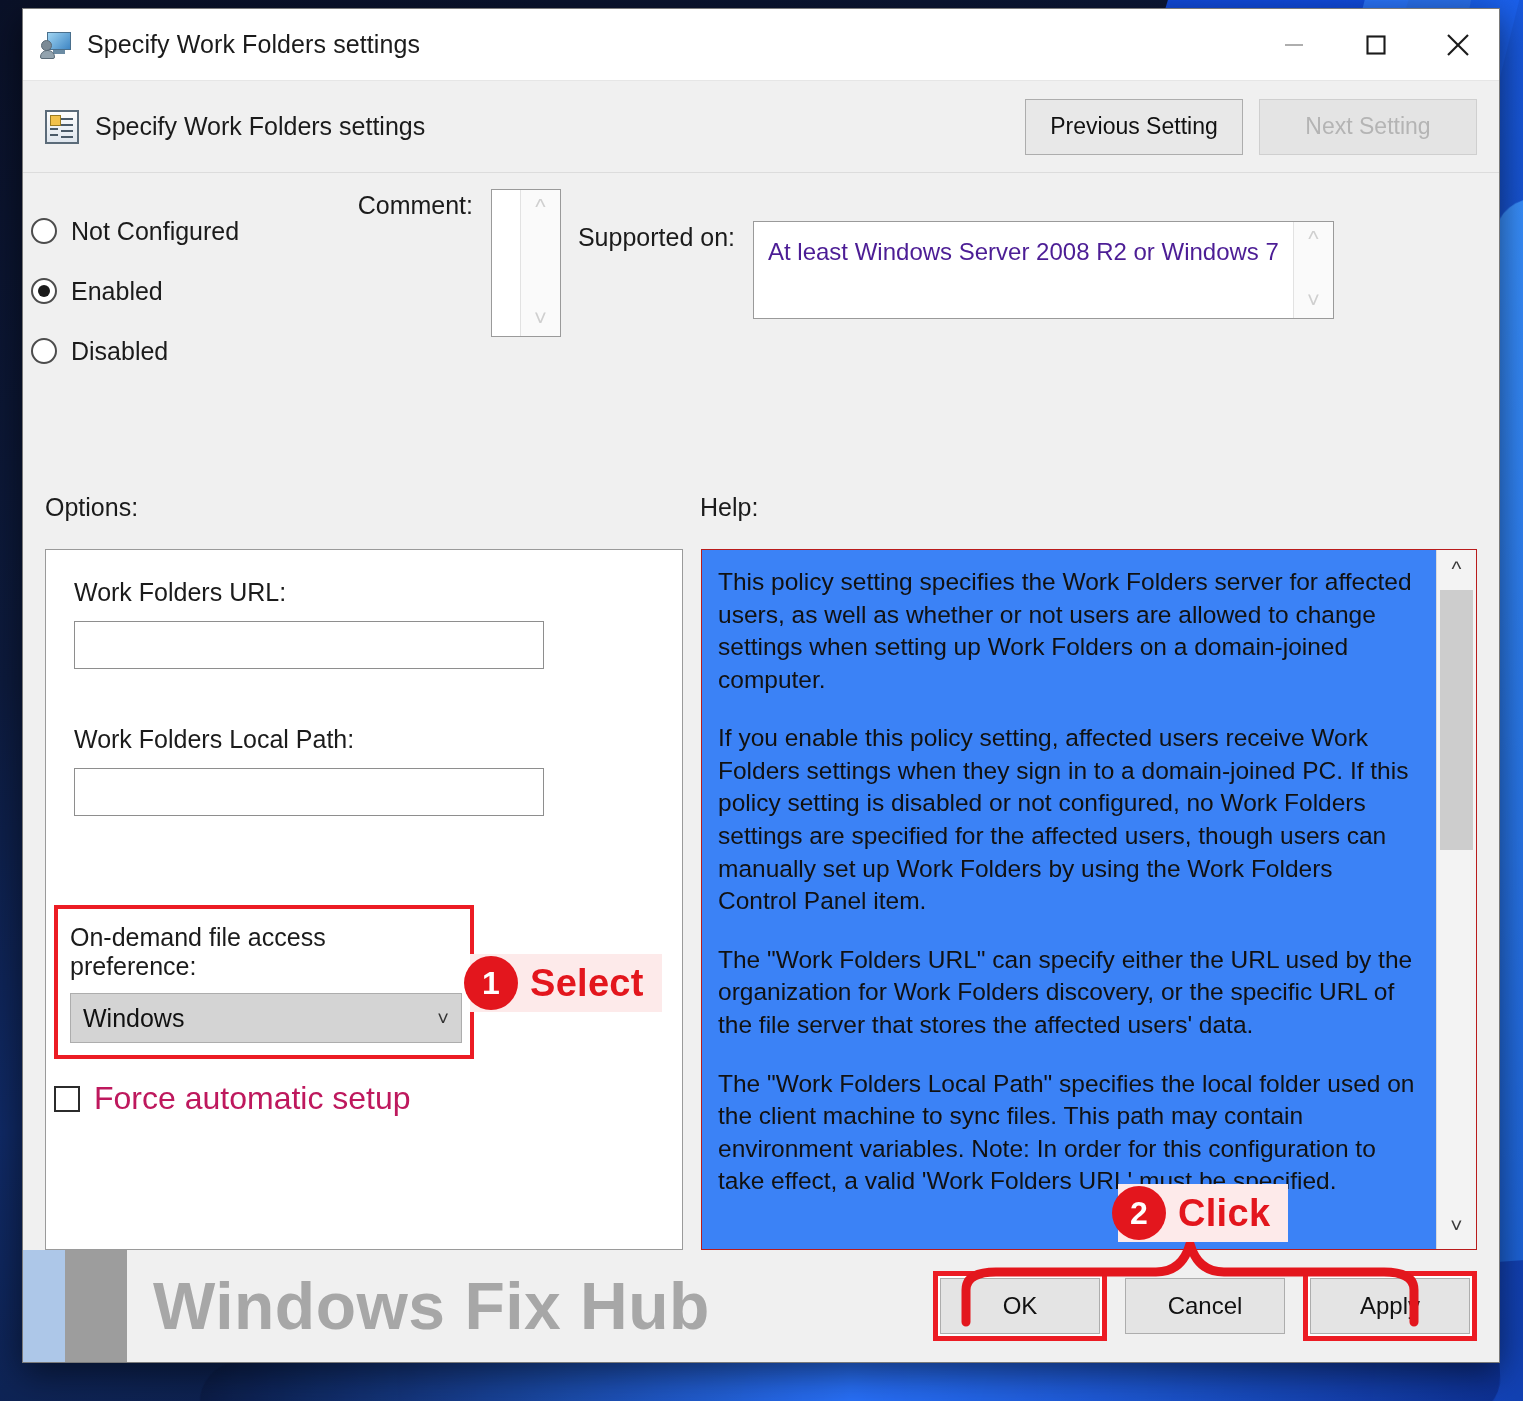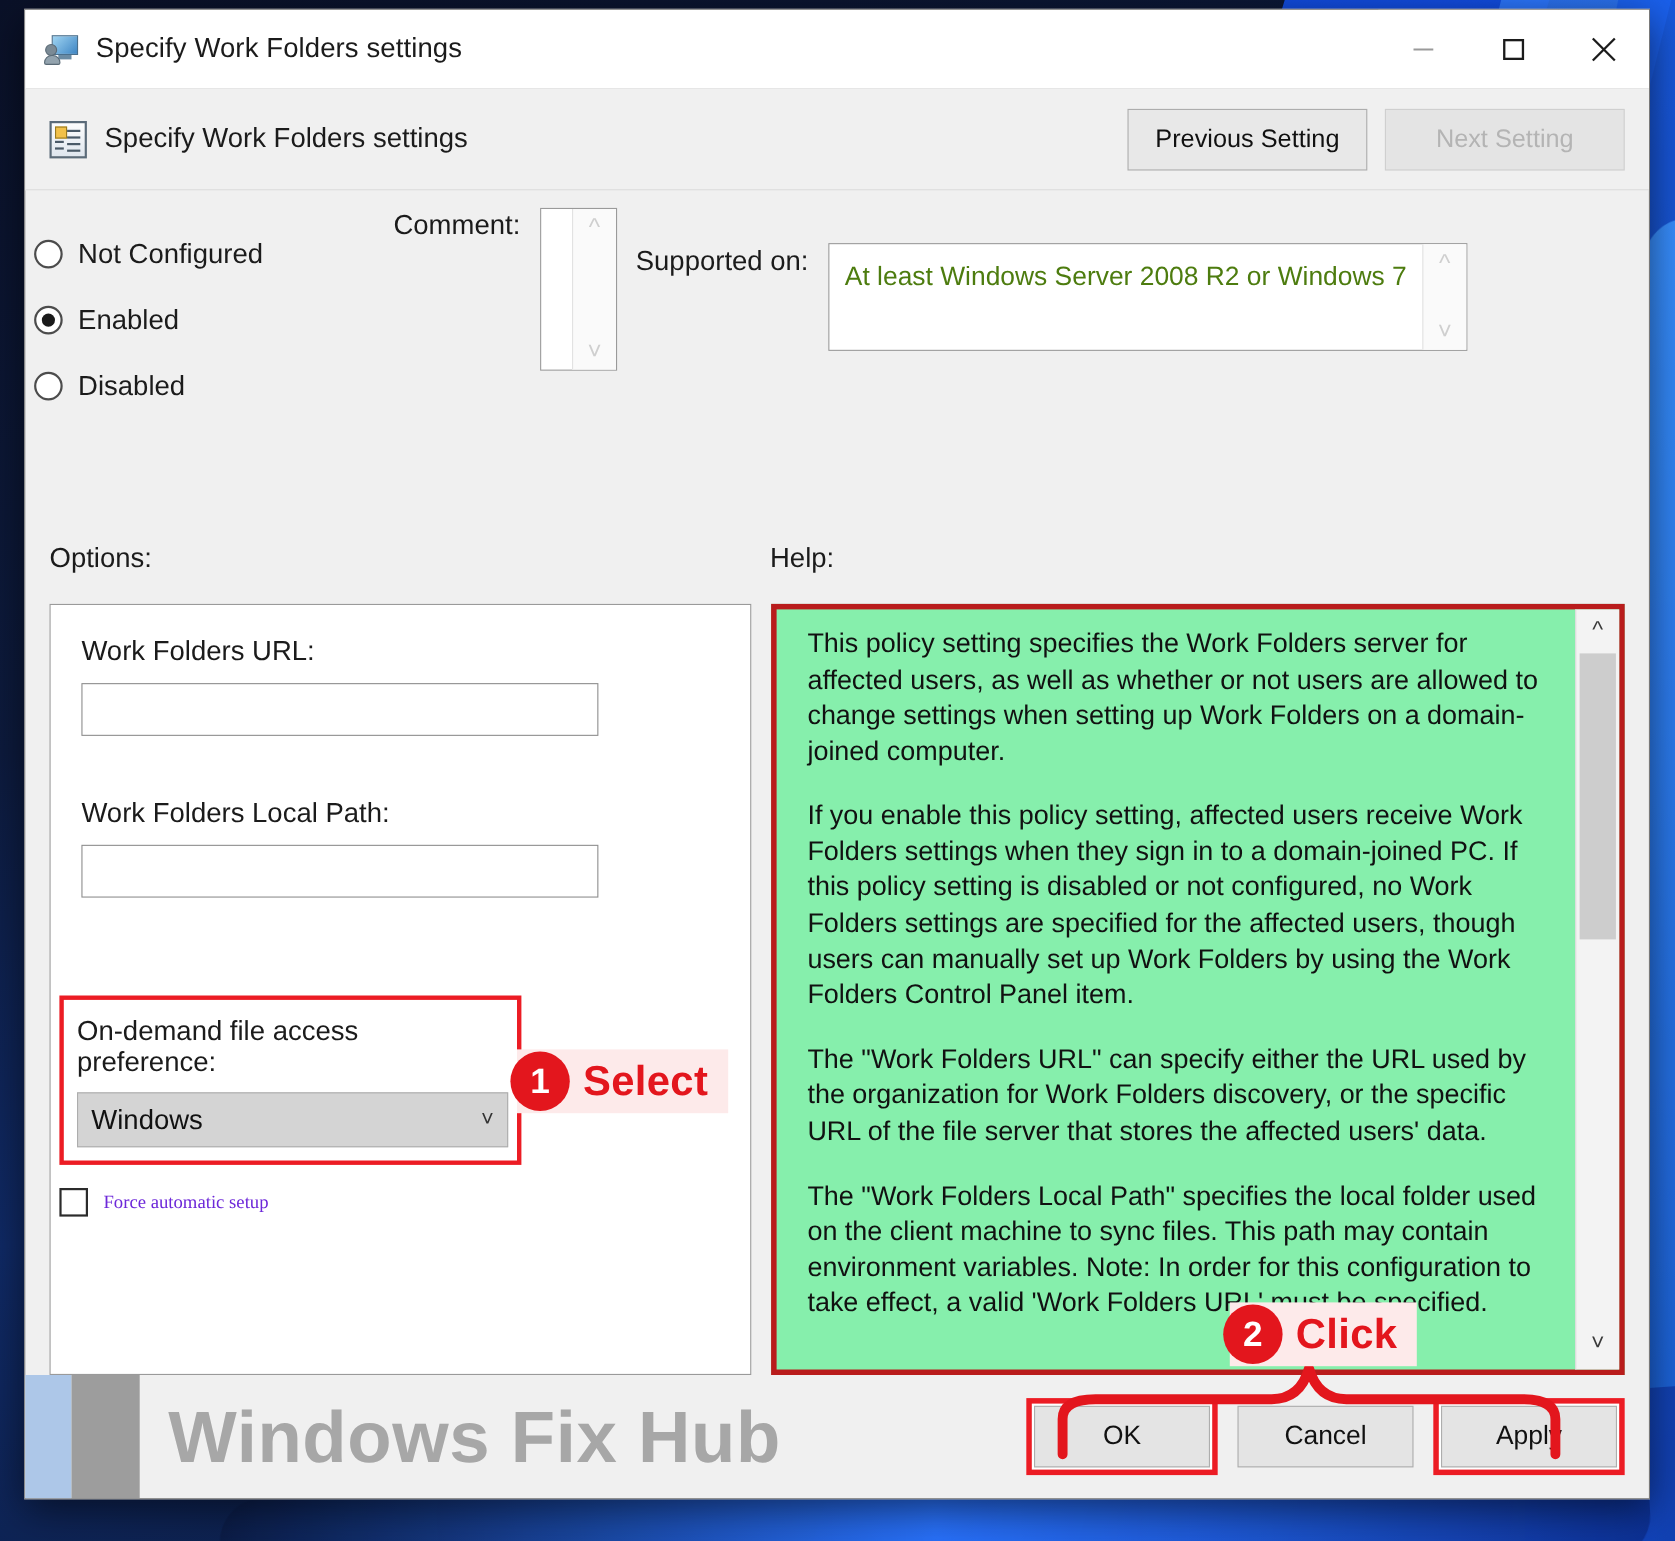--- a/index.html
+++ b/index.html
@@ -160,21 +160,21 @@
   .textbox {
     flex: 1 1 auto;
     border: 1px solid #9a9a9a;
     background: #fff;
     position: relative;
     display: flex;
   }
   .textbox .content {
     flex: 1 1 auto;
     padding: 14px 14px 0 14px;
-    font-size: 24px; color: #4d7c0f;
+    font-size: 24px; color: #4c1d95;
     line-height: 1.3;
     overflow: hidden;
   }
   .vscroll {
     width: 40px; flex: 0 0 auto;
     border-left: 1px solid #e2e2e2;
     background: #fafafa;
     display: flex; flex-direction: column;
     justify-content: space-between; align-items: center;
     padding: 6px 0;
@@ -240,29 +240,28 @@
   #checkbox-row {
     position: absolute;
     left: 8px; top: 530px;
     display: flex; align-items: center;
   }
   .checkbox {
     width: 26px; height: 26px;
     border: 2px solid #2b2b2b; background: #fff;
     margin-right: 14px; flex: 0 0 auto;
   }
-  #checkbox-row .cb-label { font-size: 17px; color: #6d28d9; font-family: Liberation Serif, serif; }
+  #checkbox-row .cb-label { font-size: 32px; color: #be185d; }
 
   #help-panel {
     flex: 1 1 auto;
-    background: #86efac;
-    border: 5px solid #b91c1c;
+    background: #3b82f6;
+    border: 1px solid #b91c1c;
     display: flex;
     min-width: 0;
-    padding-left: 12px;
   }
   #help-text {
     flex: 1 1 auto;
     padding: 16px 20px 0 16px;
     font-size: 24.5px;
     line-height: 1.33;
     color: #111;
     overflow: hidden;
   }
   #help-text p { margin: 0 0 26px 0; }

